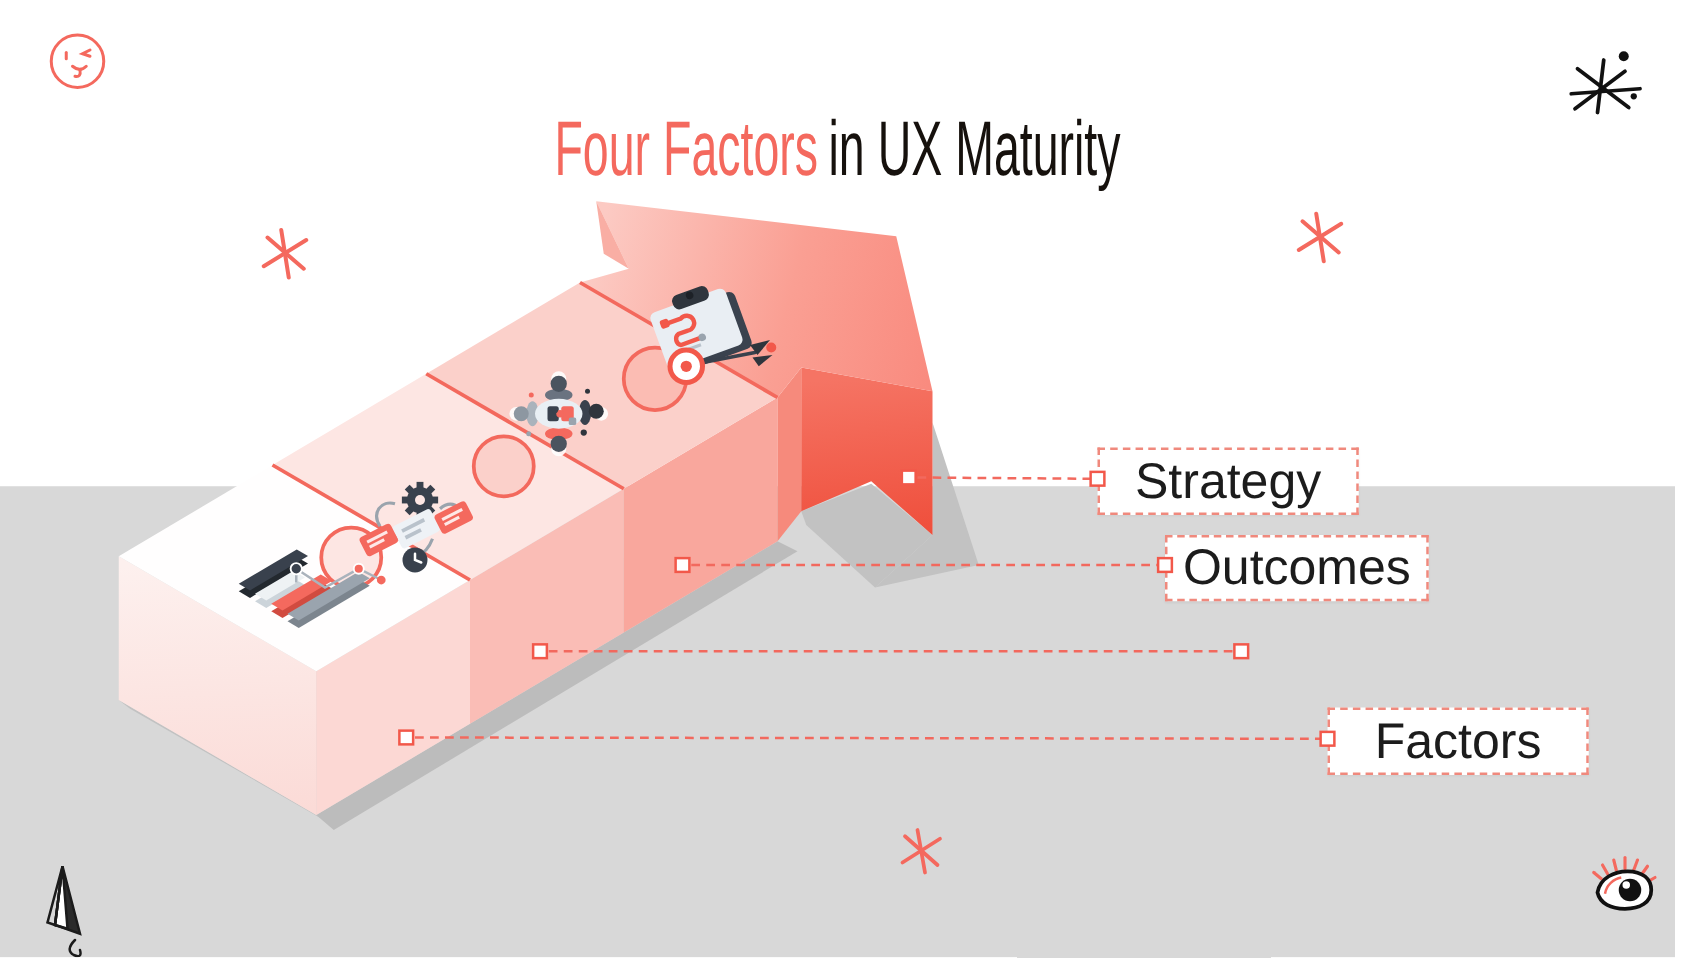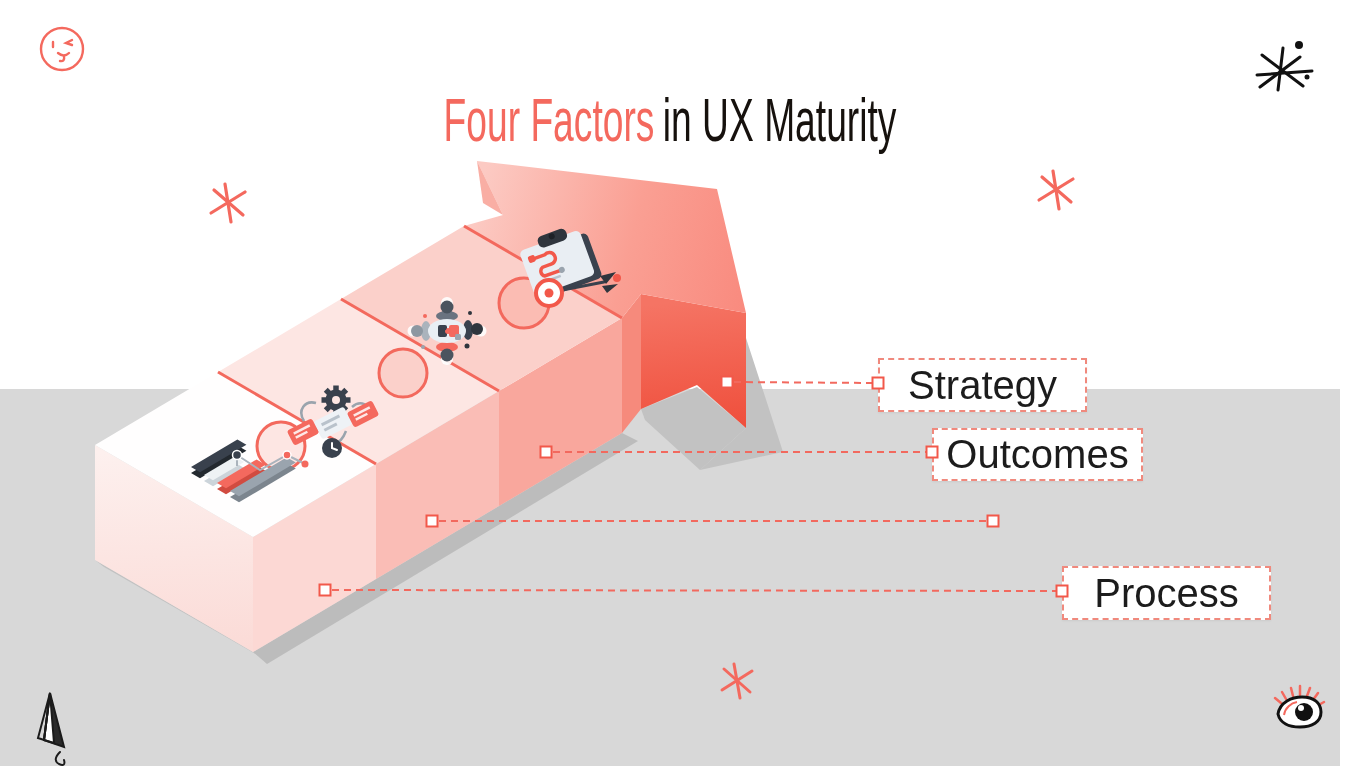--- a/index.html
+++ b/index.html
@@ -237,21 +237,21 @@
       <path d="M-16,3 C-15,-4 -9,-9 -3,-10" fill="none" stroke="#f4695e" stroke-width="2"></path>
       <circle cx="4" cy="0" r="9" fill="#111"></circle>
       <circle cx="1" cy="-4" r="3" fill="#fff"></circle>
     </g>
   </svg>
 
   <h1 class="title"><span class="hl">Four Factors</span><span class="rest">in UX Maturity</span></h1>
 
   <div class="factor" style="left:878px;top:358px;width:205px;height:50px;">Strategy</div>
   <div class="factor" style="left:932px;top:428px;width:207px;height:49px;">Outcomes</div>
-  <div class="factor" style="left:1062px;top:566px;width:205px;height:50px;">Process</div>
+  <div class="factor" style="left:1062px;top:566px;width:205px;height:50px;">Factors</div>
 
   <svg class="overlay" viewBox="0 0 1360 766">
     <g fill="#fff" stroke="#f2584a" stroke-width="2">
       <rect x="721.5" y="376.5" width="11" height="11"></rect>
       <rect x="872.5" y="377.5" width="11" height="11"></rect>
       <rect x="540.5" y="446.5" width="11" height="11"></rect>
       <rect x="926.5" y="446.5" width="11" height="11"></rect>
       <rect x="426.5" y="515.5" width="11" height="11"></rect>
       <rect x="987.5" y="515.5" width="11" height="11"></rect>
       <rect x="319.5" y="584.5" width="11" height="11"></rect>

